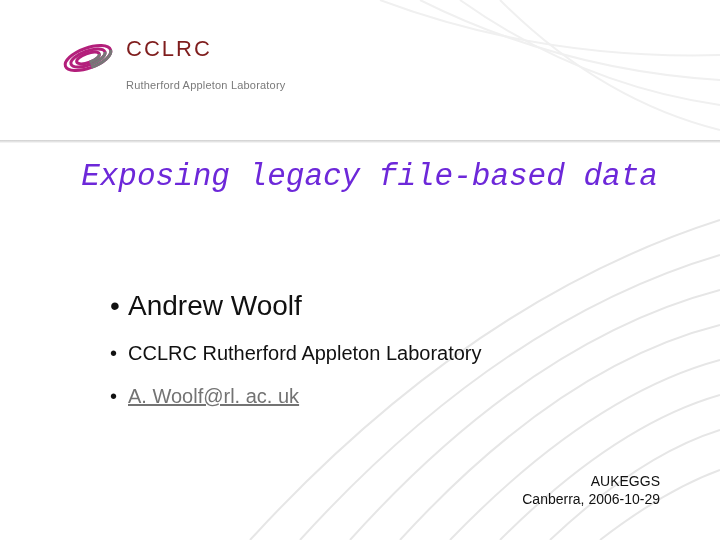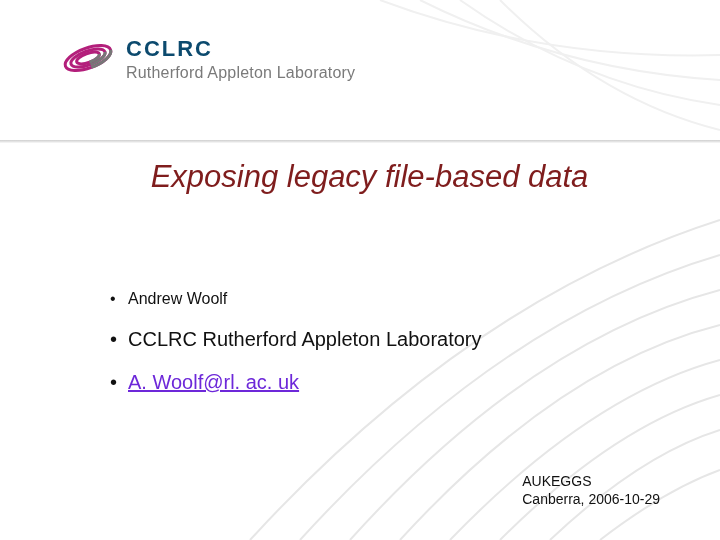--- a/index.html
+++ b/index.html
@@ -49,28 +49,28 @@
   }
   .logo-text {
     position: absolute;
     top: 6px;
     left: 66px;
   }
   .logo-name {
     font-family: Verdana, Geneva, sans-serif;
     font-size: 22px;
     letter-spacing: 2px;
-    color: #0c4a6e;
-    font-weight: 700;
+    color: #7f1d1d;
+    font-weight: 400;
   }
   .logo-sub {
     font-family: Verdana, Geneva, sans-serif;
-    font-size: 16px;
+    font-size: 11px;
     color: #7a7a7a;
-    margin-top: 2px;
+    margin-top: 17px;
     letter-spacing: 0.2px;
   }
   .divider {
     position: absolute;
     top: 140px;
     left: 0;
     width: 720px;
     height: 2px;
     background: linear-gradient(#cfcfcf, #eaeaea);
     box-shadow: 0 1px 0 #f2f2f2;
@@ -80,23 +80,23 @@
     position: absolute;
     top: 158px;
     left: 0;
     width: 720px;
     text-align: center;
     z-index: 3;
   }
   .title-line {
     font-style: italic;
     font-size: 31px;
-    color: #7f1d1d;
+    color: #6d28d9;
     line-height: 1.25;
-    font-family: Liberation Sans, sans-serif;
+    font-family: Liberation Mono, monospace;
     margin-left: 19px;
   }
   .bullets {
     position: absolute;
     top: 290px;
     left: 110px;
     width: 520px;
     z-index: 3;
   }
   .bullet {
@@ -106,43 +106,44 @@
     color: #111;
   }
   .bullet::before {
     content: "•";
     position: absolute;
     left: 0;
     top: 0;
     color: #111;
   }
   .b-main {
-    font-size: 16px;
+    font-size: 28px;
   }
   .b-sub {
     font-size: 20px;
     margin-bottom: 6px;
     margin-top: 20px;
   }
   .b-link {
     font-size: 20px;
-    color: #6d28d9;
+    color: #737373;
     text-decoration: underline;
   }
   .footer {
     position: absolute;
     right: 60px;
     bottom: 32px;
     text-align: left;
     z-index: 3;
   }
   .footer-line {
     font-size: 14px;
     color: #111;
     line-height: 1.25;
+    text-align: right;
   }
 </style>
 </head>
 <body>
 
 <div class="slide">
 
   <svg class="bg-arcs" viewBox="0 0 720 540">
     <g fill="none" stroke="#e6e6e6" stroke-width="2">
       <path d="M 250 540 Q 470 300 720 220"></path>

